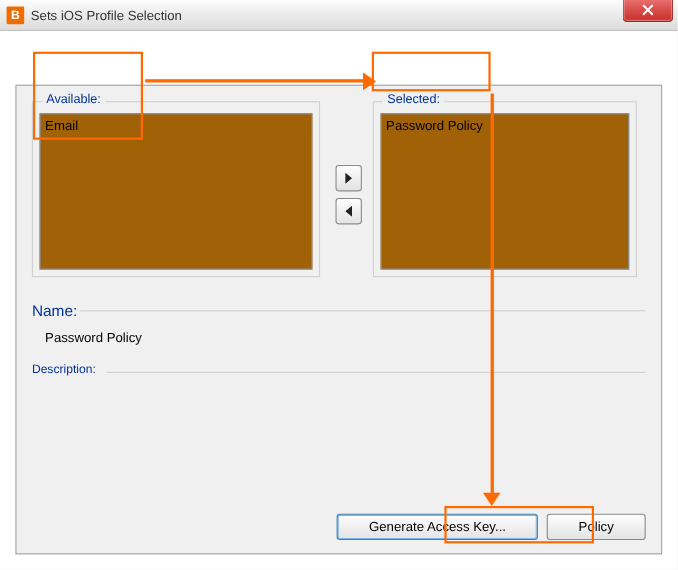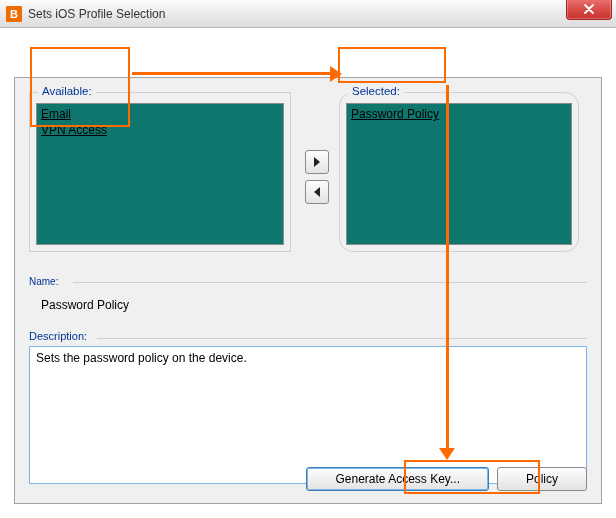--- a/index.html
+++ b/index.html
@@ -82,30 +82,29 @@
     position: absolute;
     top: -8px;
     left: 8px;
     background: #f0f0f0;
     padding: 0 4px;
     color: #003399;
     font-size: 11.5px;
   }
 
   .gb-available { left: 14px; top: 14px; width: 262px; height: 160px; }
-  .gb-selected  { left: 324px; top: 14px; width: 240px; height: 160px; border-radius: 14px; }
+  .gb-selected  { left: 324px; top: 14px; width: 240px; height: 160px; }
 
   .listbox {
     position: absolute;
     left: 6px; right: 6px; top: 10px; bottom: 6px;
-    background: #0f766e;
+    background: #a16207;
     border: 1px solid #8c8c8c;
     padding: 2px 4px;
     overflow: auto;
-    text-decoration: underline;
   }
   .listbox .item {
     line-height: 16px;
     font-size: 12px;
     color: #000;
     white-space: nowrap;
   }
 
   
   .xfer-btn {
@@ -120,21 +119,21 @@
   .xfer-right { left: 290px; top: 72px; }
   .xfer-left  { left: 290px; top: 102px; }
 
   
   .name-row {
     position: absolute;
     left: 14px; right: 14px; top: 196px;
   }
   .name-label {
     color: #003399;
-    font-size: 10px;
+    font-size: 14px;
   }
   .name-underline {
     border-top: 1px solid #d0d0d0;
     position: absolute;
     left: 44px; right: 0; top: 8px;
   }
   .name-value {
     margin-top: 10px;
     margin-left: 12px;
     color: #000;
@@ -240,21 +239,20 @@
     </svg>
   </div>
 </div>
 
 <div class="dialog-body">
 
   <div class="groupbox gb-available">
     <div class="legend">Available:</div>
     <div class="listbox">
       <div class="item">Email</div>
-      <div class="item">VPN Access</div>
     </div>
   </div>
 
   <div class="groupbox gb-selected">
     <div class="legend">Selected:</div>
     <div class="listbox">
       <div class="item">Password Policy</div>
     </div>
   </div>
 
@@ -270,23 +268,20 @@
   </div>
 
   <div class="name-row">
     <span class="name-label">Name:</span>
     <div class="name-underline"></div>
     <div class="name-value">Password Policy</div>
   </div>
 
   <span class="desc-label">Description:</span>
   <div class="desc-underline"></div>
-  <div class="desc-box">
-    <span>Sets the password policy on the device.</span>
-  </div>
 
   <div class="btnrow">
     <div class="winbtn focus" style="min-width:126px">Generate Access Key...</div>
     <div class="winbtn">Policy</div>
   </div>
 
 </div>
 
 <div class="hl hl-avail-legend"></div>
 <div class="hl hl-sel-legend"></div>

